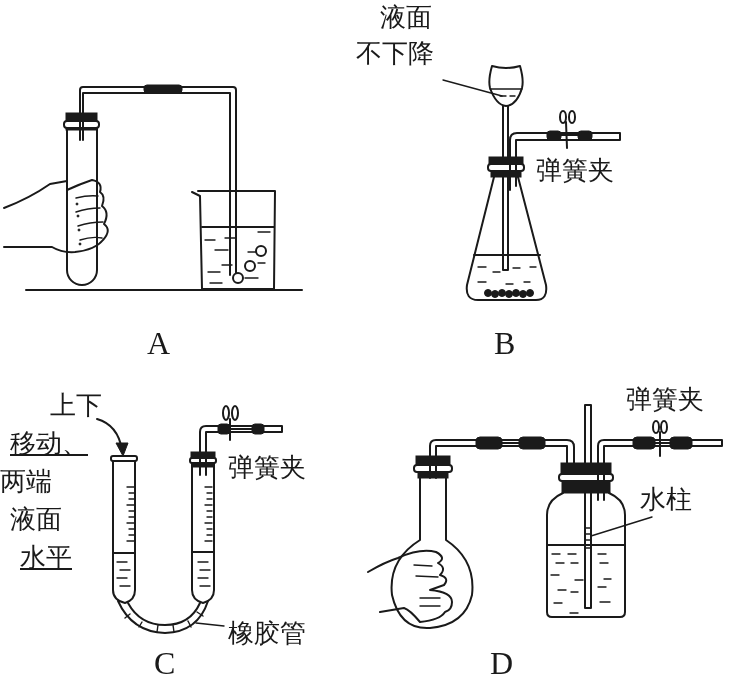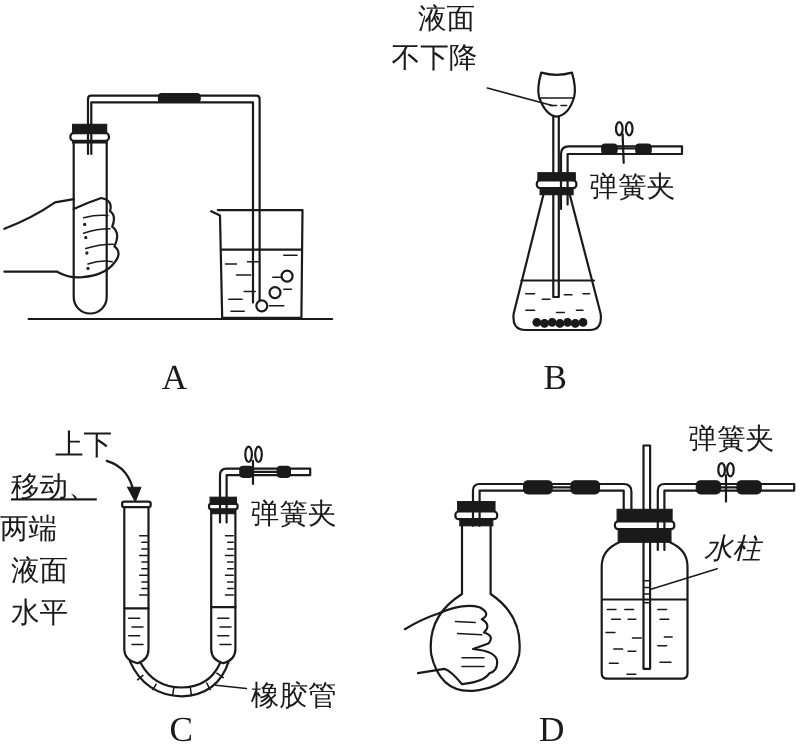--- a/index.html
+++ b/index.html
@@ -236,18 +236,18 @@
 <div class="panel" style="left:490px;top:645px;">D</div>
 
 <div class="lbl" style="left:380px;top:2px;">液面</div>
 <div class="lbl" style="left:356px;top:38px;">不下降</div>
 <div class="lbl" style="left:536px;top:155px;">弹簧夹</div>
 
 <div class="lbl" style="left:10px;top:390px;margin-left:40px;">上下</div>
 <div class="lbl" style="left:10px;top:428px;text-decoration:underline;">移动、</div>
 <div class="lbl" style="left:0;top:466px;">两端</div>
 <div class="lbl" style="left:10px;top:504px;">液面</div>
-<div class="lbl" style="left:10px;top:542px;">水平</div>
+<div class="lbl" style="left:20px;top:542px;text-decoration:underline;">水平</div>
 <div class="lbl" style="left:228px;top:452px;">弹簧夹</div>
 <div class="lbl" style="left:228px;top:618px;">橡胶管</div>
 
 <div class="lbl" style="left:626px;top:384px;">弹簧夹</div>
-<div class="lbl" style="left:640px;top:484px;font-style:italic;">水柱</div>
+<div class="lbl" style="left:640px;top:484px;">水柱</div>
 
 </body></html>

